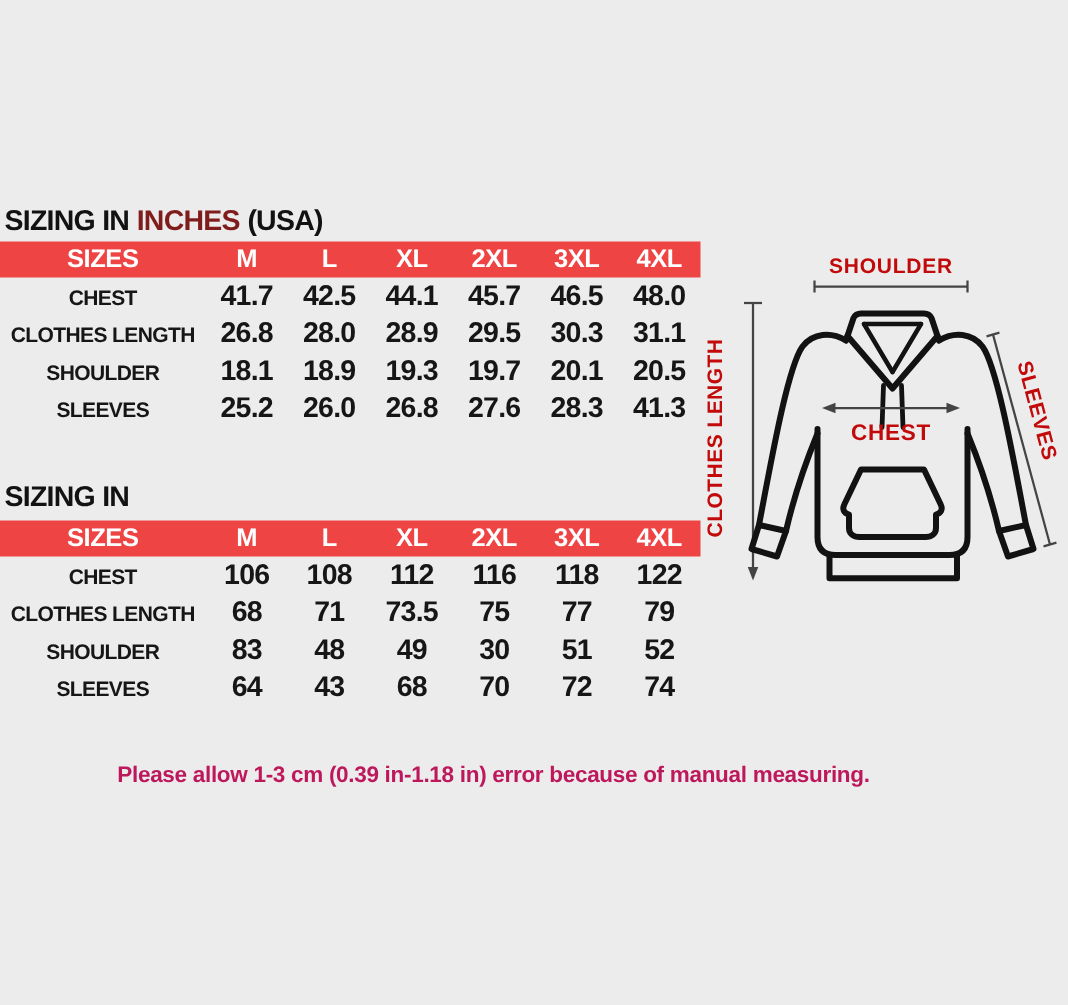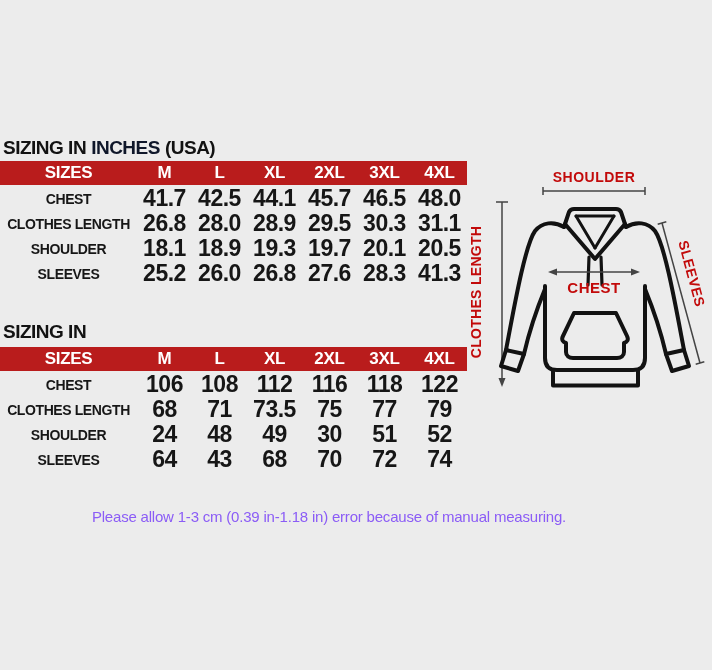--- a/index.html
+++ b/index.html
@@ -1,32 +1,32 @@
 <!DOCTYPE html>
 <html><head>
 <meta charset="utf-8">
 <style>
   html,body{margin:0;padding:0;background:#ececec;}
   .page{position:relative;width:712px;height:670px;background:#ececec;overflow:hidden;
         font-family:"Liberation Sans",sans-serif;color:#161616;}
   .section-title{position:absolute;left:3px;margin:0;display:flex;gap:5px;
         font-size:19px;font-weight:bold;letter-spacing:-0.5px;color:#121212;white-space:nowrap;}
-  .section-title .hl{color:#0f172a;text-align:center;}
+  .section-title .hl{color:#7f1d1d;text-align:center;}
   #title-inches{top:137px;}
   #title-cm{top:321px;}
   .size-table{position:absolute;left:0;width:467px;}
   #table-inches{top:161px;}
   #table-cm{top:347px;}
   .t-head,.t-row{display:grid;grid-template-columns:137px repeat(6,55px);align-items:center;text-align:center;}
-  .t-head{background:#b91c1c;color:#ffffff;height:24px;font-weight:bold;font-size:17px;letter-spacing:-0.3px;}
+  .t-head{background:#ef4444;color:#ffffff;height:24px;font-weight:bold;font-size:17px;letter-spacing:-0.3px;}
   .t-row{height:25px;}
   .t-row .t-label{font-size:14px;font-weight:bold;letter-spacing:-0.4px;}
-  .t-row .t-cell{font-size:23px;font-weight:bold;letter-spacing:-0.5px;}
+  .t-row .t-cell{font-size:19px;font-weight:bold;letter-spacing:-0.5px;}
   .note{position:absolute;top:508px;left:0;width:658px;text-align:center;
-        font-size:15px;font-weight:normal;letter-spacing:-0.2px;color:#8b5cf6;}
+        font-size:15px;font-weight:bold;letter-spacing:-0.2px;color:#be185d;}
   .diagram{position:absolute;left:448px;top:158px;width:264px;height:250px;}
   .diagram svg{display:block;}
   .diagram text{font-family:"Liberation Sans",sans-serif;font-weight:bold;fill:#c20a0a;}
 </style>
 </head>
 <body>
 
 <div class="page">
 
   <h2 class="section-title" id="title-inches">
@@ -108,21 +108,21 @@
         <div class="t-label">CLOTHES LENGTH</div>
         <div class="t-cell">68</div>
         <div class="t-cell">71</div>
         <div class="t-cell">73.5</div>
         <div class="t-cell">75</div>
         <div class="t-cell">77</div>
         <div class="t-cell">79</div>
       </div>
       <div class="t-row">
         <div class="t-label">SHOULDER</div>
-        <div class="t-cell">24</div>
+        <div class="t-cell">83</div>
         <div class="t-cell">48</div>
         <div class="t-cell">49</div>
         <div class="t-cell">30</div>
         <div class="t-cell">51</div>
         <div class="t-cell">52</div>
       </div>
       <div class="t-row">
         <div class="t-label">SLEEVES</div>
         <div class="t-cell">64</div>
         <div class="t-cell">43</div>

